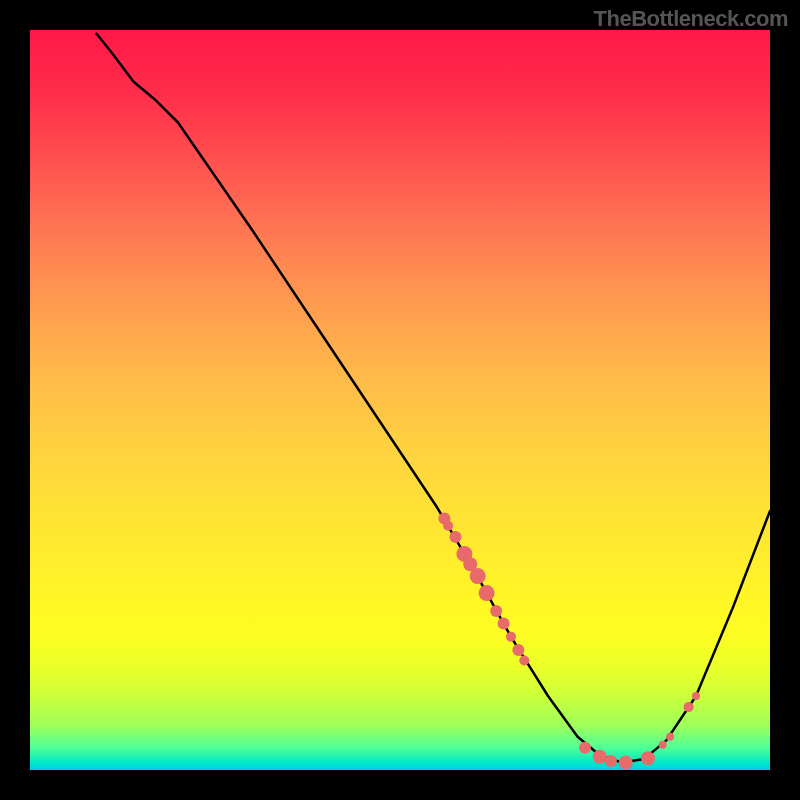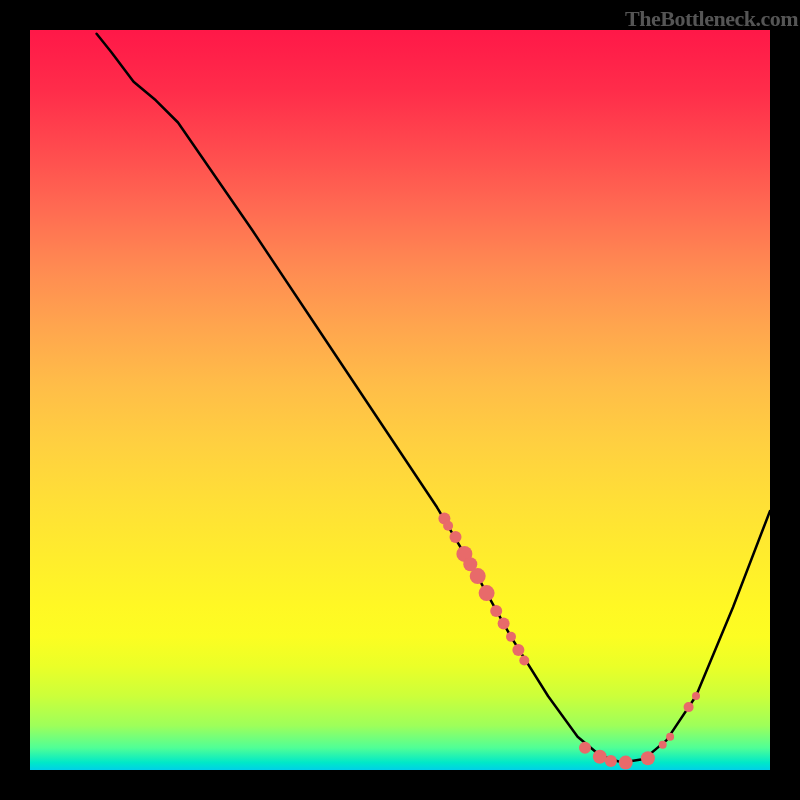--- a/index.html
+++ b/index.html
@@ -12,22 +12,22 @@
   }
   .container {
     position: relative;
     width: 800px;
     height: 800px;
     background: #000000;
   }
   .watermark {
     position: absolute;
     top: 6px;
-    right: 2px;
-    font-family: Liberation Serif, serif;
+    right: 12px;
+    font-family: Liberation Sans, sans-serif;
     font-size: 22px;
     font-weight: bold;
     color: #555555;
     letter-spacing: -0.5px;
     z-index: 10;
   }
   .plot-area {
     position: absolute;
     left: 30px;
     top: 30px;

